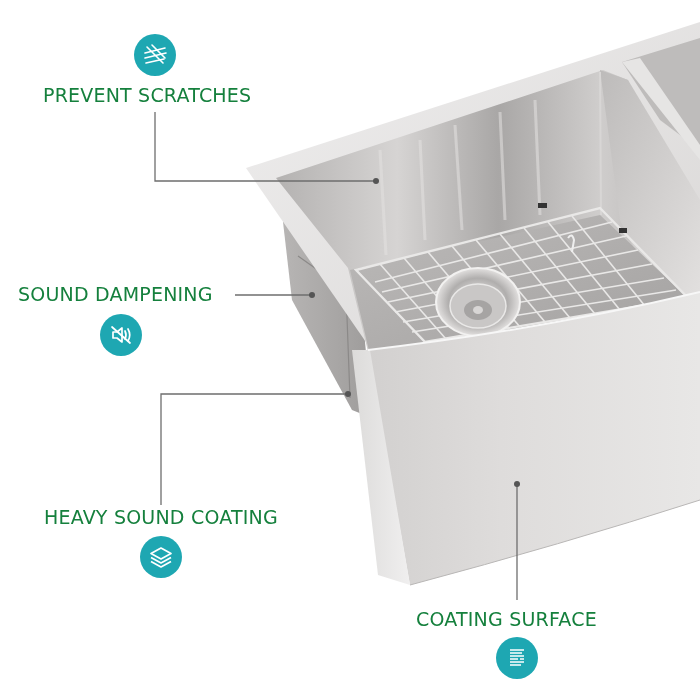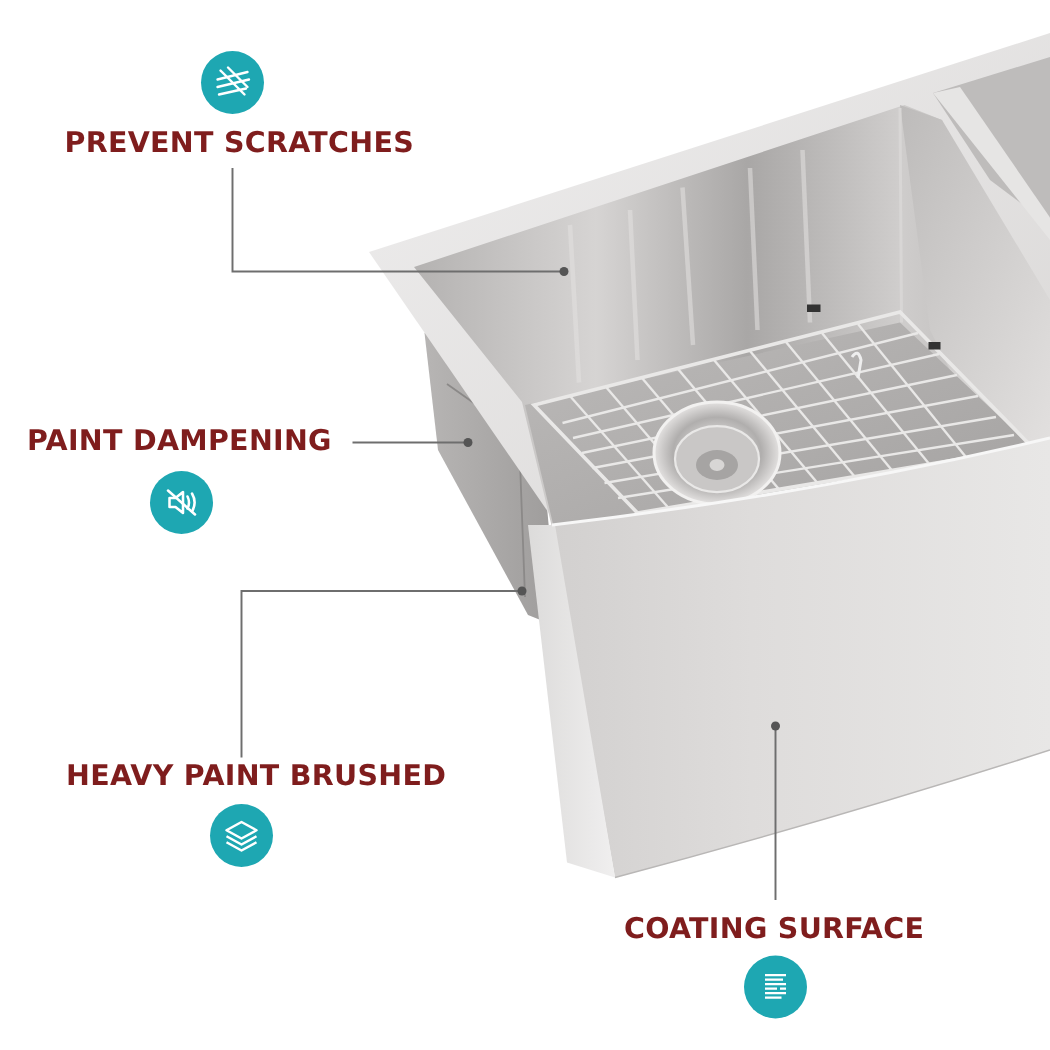--- a/index.html
+++ b/index.html
@@ -1,24 +1,24 @@
 <!DOCTYPE html>
 <html><head>
   <meta charset="utf-8">
   <style>
     html, body { margin: 0; padding: 0; background: #ffffff; }
     body { width: 700px; height: 700px; position: relative; overflow: hidden; font-family: "DejaVu Sans", "Liberation Sans", sans-serif; }
     .stage { position: absolute; left: 0; top: 0; width: 700px; height: 700px; }
     .sink-svg { position: absolute; left: 0; top: 0; width: 700px; height: 700px; }
     .label {
       position: absolute;
-      font-weight: bold;
+      font-weight: normal;
       font-size: 19px;
       letter-spacing: 0.2px;
-      color: #7f1d1d;
+      color: #15803d;
       white-space: nowrap;
       line-height: 1;
     }
     .badge {
       position: absolute;
       width: 42px; height: 42px;
       border-radius: 50%;
       background: #1ea7b2;
       display: flex; align-items: center; justify-content: center;
     }
@@ -153,31 +153,31 @@
     <svg viewBox="0 0 28 28" fill="none" stroke="#fff" stroke-width="1.6" stroke-linecap="round">
       <line x1="6" y1="6" x2="22" y2="22"></line>
       <line x1="11" y1="4" x2="24" y2="17"></line>
       <line x1="4" y1="12" x2="24" y2="7"></line>
       <line x1="4" y1="17" x2="25" y2="12"></line>
       <line x1="5" y1="22" x2="23" y2="18"></line>
     </svg>
   </div>
   <div class="label" style="left:43px; top:86px;">PREVENT SCRATCHES</div>
 
-  <div class="label" style="left:18px; top:285px;">PAINT DAMPENING</div>
+  <div class="label" style="left:18px; top:285px;">SOUND DAMPENING</div>
   <div class="badge" style="left:100px; top:314px;">
     <svg viewBox="0 0 28 28" fill="none" stroke="#fff" stroke-width="1.7" stroke-linejoin="round" stroke-linecap="round">
       <path d="M6 11 h4 l5 -4 v14 l-5 -4 h-4 z"></path>
       <path d="M18 10 q2 4 0 8"></path>
       <path d="M21 8 q3.5 6 0 12"></path>
       <line x1="5" y1="6" x2="23" y2="22"></line>
     </svg>
   </div>
 
-  <div class="label" style="left:44px; top:508px;">HEAVY PAINT BRUSHED</div>
+  <div class="label" style="left:44px; top:508px;">HEAVY SOUND COATING</div>
   <div class="badge" style="left:140px; top:536px;">
     <svg viewBox="0 0 28 28" fill="none" stroke="#fff" stroke-width="1.7" stroke-linejoin="round">
       <path d="M14 5 L24 10.5 L14 16 L4 10.5 Z"></path>
       <path d="M4 14.5 L14 20 L24 14.5"></path>
       <path d="M4 18.5 L14 24 L24 18.5"></path>
     </svg>
   </div>
 
   <div class="label" style="left:416px; top:610px;">COATING SURFACE</div>
   <div class="badge" style="left:496px; top:637px;">

